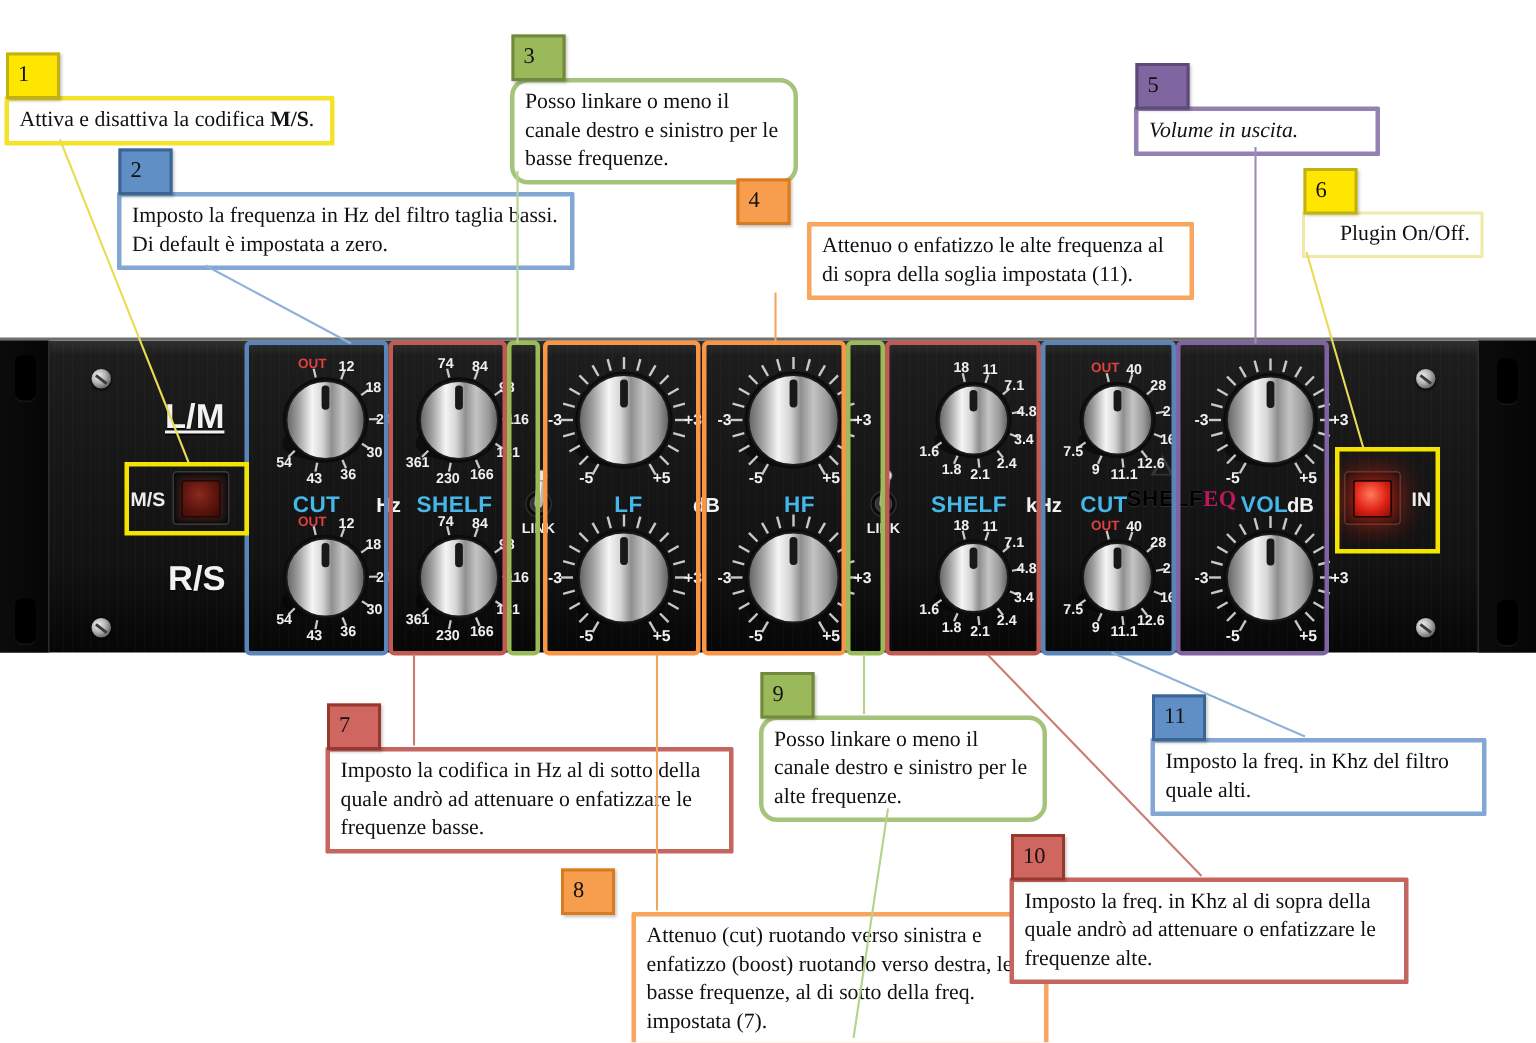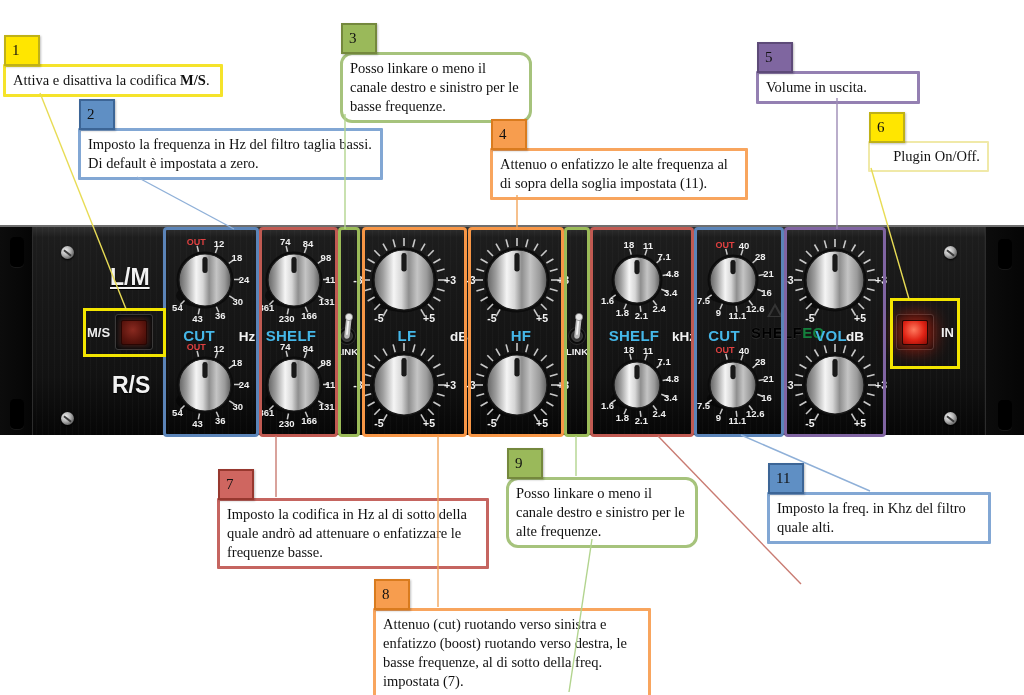--- a/index.html
+++ b/index.html
@@ -30,27 +30,27 @@
   .bezel{width:36px;height:34px;background:#161616;border:1px solid #3a3a3a;border-radius:3px;
         display:flex;align-items:center;justify-content:center;box-shadow:inset 0 0 4px #000;}
   .btn-red{width:24px;height:23px;border-radius:2px;border:1px solid #2a0603;}
   .btn-dim{background:radial-gradient(circle at 45% 38%,#8a2a20,#5a140d 60%,#3a0c07);
         box-shadow:0 0 6px rgba(200,40,25,.35);}
   .btn-lit{background:radial-gradient(circle at 45% 38%,#ff7a5e,#e02315 55%,#8a0d06);
         box-shadow:0 0 18px 5px rgba(255,40,15,.55);}
   .logo{position:absolute;left:751px;top:324px;z-index:4;font-family:"Liberation Sans",sans-serif;
         font-weight:bold;font-size:15px;letter-spacing:.4px;}
   .logo b{color:#000;text-shadow:0 0 1px #3c3c3c,0 1px 0 #2a2a2a;}
-  .logo i{font-style:normal;color:#15803d;}
+  .logo i{font-style:normal;color:#be185d;font-family:Liberation Serif, serif;}
   .tri{position:absolute;left:16px;top:-21px;width:0;height:0;
         border-left:8px solid transparent;border-right:8px solid transparent;
         border-bottom:14px solid #3a3a3a;opacity:.85;}
   .tri::after{content:"";position:absolute;left:-5px;top:4px;width:0;height:0;
         border-left:5px solid transparent;border-right:5px solid transparent;border-bottom:9px solid #181818;}
-  #controls{position:absolute;left:0;top:0;width:832px;height:695px;z-index:5;pointer-events:none;text-decoration:underline;}
+  #controls{position:absolute;left:12px;top:0;width:832px;height:695px;z-index:5;pointer-events:none;text-decoration:underline;}
   .outline{position:absolute;top:227px;height:210px;border-width:3px;border-style:solid;
         border-radius:4px;box-sizing:border-box;z-index:6;}
   .hl{position:absolute;border:3px solid #f3e500;z-index:7;}
   .hl-ms{left:83px;top:308px;width:77px;height:43px;}
   .hl-in{left:890px;top:298px;width:64px;height:65px;}
 
   
   .co{position:absolute;z-index:10;}
   .box{background:#fff;border:3px solid;border-radius:1px;padding:4px 7px;
        font-size:14.5px;line-height:19px;color:#111;white-space:pre-line;}
@@ -60,22 +60,22 @@
   .t-yellow{background:#ffe600;border-color:#bfb117;}
   .t-blue{background:#5f8fc4;border-color:#3c6596;}
   .t-green{background:#9ab95a;border-color:#74883d;}
   .t-orange{background:#f79d4e;border-color:#d97b1e;}
   .t-purple{background:#7f66a0;border-color:#5d4a78;}
   .t-red{background:#cf6660;border-color:#97382f;}
   .b-yellow{border-color:#f5e32a;}
   .b-yellow-pale{border-color:#f0e9a8;border-width:2px;text-align:right;}
   .b-blue{border-color:#82a7d4;}
   .b-green{border-color:#a6c37c;border-radius:12px;}
-  .b-orange{border-color:#f8a55e;}
-  .b-purple{border-color:#9480b2;}
+  .b-orange{border-color:#f8a55e;margin-left:48px;}
+  .b-purple{border-color:#9480b2;font-style:italic;}
   .b-red{border-color:#c56560;}
 
   .lines{position:absolute;left:0;top:0;width:1024px;height:695px;z-index:50;pointer-events:none;}
   .ln-yellow{stroke:#e8dc55;}
   .ln-blue{stroke:#8fb0d8;}
   .ln-green{stroke:#b2d48e;}
   .ln-orange{stroke:#f2a55c;}
   .ln-purple{stroke:#9d8bb5;}
   .ln-red{stroke:#c97b72;}
   .lines line{stroke-width:1.4;fill:none;}
@@ -586,20 +586,26 @@
 enfatizzo (boost) ruotando verso destra, le
 basse frequenze, al di sotto della freq.
 impostata (7).</div>
   </div>
   <div class="co" style="left:506px;top:477px;">
     <div class="tab t-green">9</div>
     <div class="box b-green" style="width:172px;">Posso linkare o meno il
 canale destro e sinistro per le
 alte frequenze.</div>
   </div>
+  <div class="co" style="left:673px;top:585px;">
+    <div class="tab t-red">10</div>
+    <div class="box b-red" style="width:246px;">Imposto la freq. in Khz al di sopra della
+quale andrò ad attenuare o enfatizzare le
+frequenze alte.</div>
+  </div>
   <div class="co" style="left:767px;top:492px;">
     <div class="tab t-blue">11</div>
     <div class="box b-blue" style="width:204px;">Imposto la freq. in Khz del filtro
 quale alti.</div>
   </div>
 
   <svg class="lines" viewBox="0 0 1024 695">
     <line class="ln-yellow" x1="40" y1="93" x2="126" y2="309"></line>
     <line class="ln-blue" x1="137" y1="177" x2="234" y2="229"></line>
     <line class="ln-green" x1="345" y1="114" x2="345" y2="229"></line>

